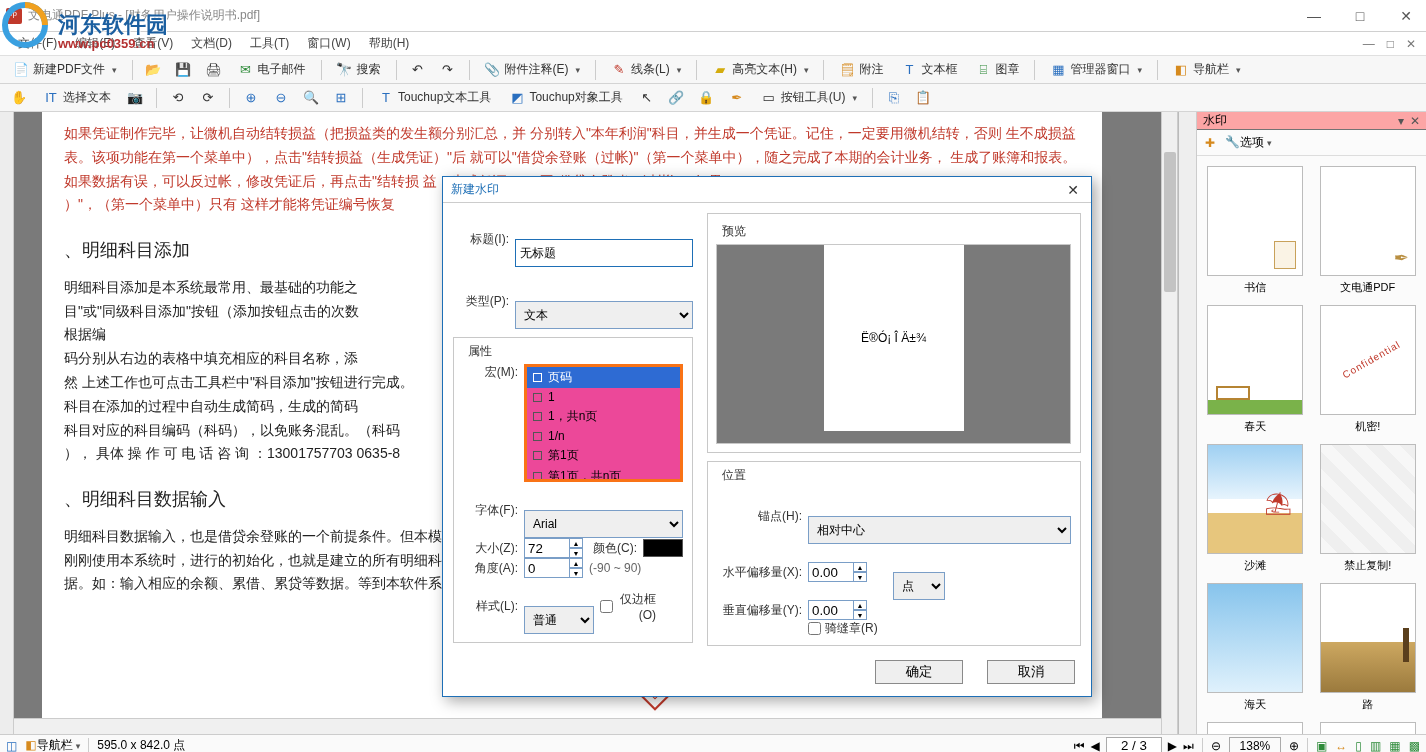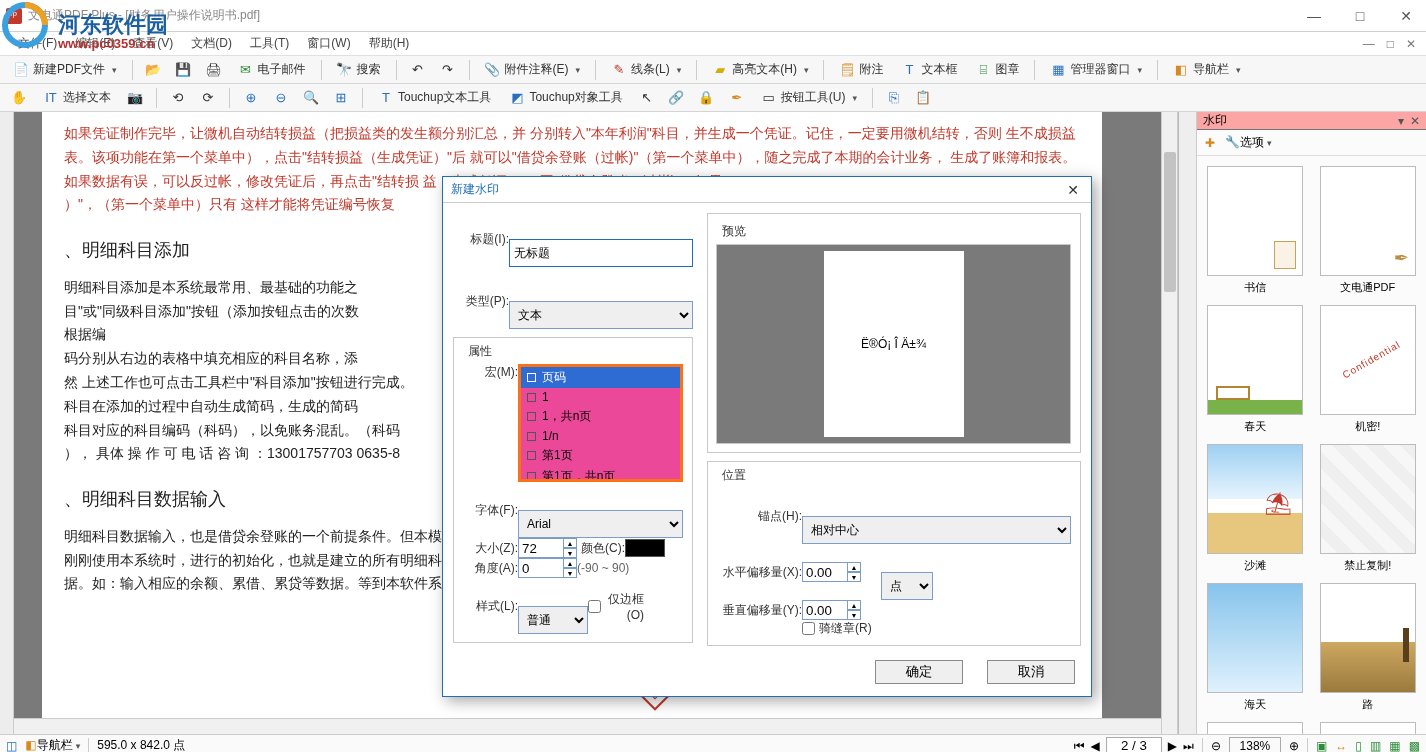--- a/index.html
+++ b/index.html
@@ -66,36 +66,36 @@
 
 
 .dialog { position:absolute; left:442px; top:176px; width:650px; background:#fff; border:1px solid #1e6fb6; box-shadow: 4px 4px 14px rgba(0,0,0,0.35); z-index:400; }
 .dlg-title { height:26px; background:#fff; border-bottom:1px solid #ccc; display:flex; align-items:center; padding:0 8px; color:#1e6fb6; font-size:12px;}
 .dlg-title .spacer{flex:1}
 .dlg-title .close{ width:20px; height:20px; display:flex; align-items:center; justify-content:center; font-size:14px; color:#333;}
 .dlg-body { display:flex; padding: 8px 10px 6px 10px; gap: 14px; }
 .dlg-col { display:flex; flex-direction:column; gap:6px;}
 .dlg-col.left { width: 240px;}
 .dlg-col.right { flex:1;}
-.frow { display:flex; align-items:center; font-size:12px;}
+.frow { display:flex; align-items:center; gap:6px; font-size:12px;}
 .frow label { width:56px; text-align:right; color:#333;}
 .frow input[type=text], .frow select { flex:1; height:28px; border:1px solid #7a9ec7; padding:0 4px; font-size:12px;margin-top:28px;}
 .fieldset { border:1px solid #c8c8c8; padding:6px 9px 8px 8px; margin-top:2px;}
 .fieldset > .legend { font-size:12px; color:#333; margin:-14px 0 4px 2px; background:#fff; display:inline-block; padding:0 4px;}
 .macro-list { border:3px solid #f97316; height:118px; overflow:auto; background:#ec4899; font-size:12px;}
 .macro-list .mi { padding:2px 6px; display:flex; align-items:center; gap:6px;}
 .macro-list .mi.sel { background:#2e6bd3; color:#fff;}
 .macro-list .mi .sq{ width:9px; height:9px; border:1px solid #555; display:inline-block;}
 .macro-list .mi.sel .sq{ border-color:#fff;}
 .spin { display:flex; align-items:center; }
 .spin input{ width:46px; height:20px; border:1px solid #7a9ec7; padding:0 3px;}
 .spin .sbtns{ display:flex; flex-direction:column; margin-left:-1px;}
 .spin .sbtns span{ width:14px; height:10px; border:1px solid #7a9ec7; font-size:7px; display:flex; align-items:center; justify-content:center; line-height:1;}
 .colorbox { width:40px; height:18px; border:1px solid #555; background:#000;}
-.preview { border:1px solid #c8c8c8; height:200px; display:flex; align-items:center; justify-content:center; background:#7a7a7a;}
+.preview { border:1px solid #c8c8c8; height:200px; display:flex; justify-content:center; background:#7a7a7a;}
 .preview .pg{ width:140px; height:186px; background:#fff; display:flex; align-items:center; justify-content:center; font-family: serif; font-size:12px;}
 .pos-grid .frow label{ width:86px;}
 .btnrow { display:flex; justify-content:flex-end; gap:24px; padding: 8px 16px 12px 0;}
 .btnrow button { width:88px; height:24px; border:1px solid #8a8a8a; background:#efefef;}
 .chk { display:inline-flex; align-items:center; gap:4px;}
 .chk input{ width:13px; height:13px;}
 
 
 .ic-blue{color:#2a6fbf;} .ic-green{color:#2e8b3a;} .ic-orange{color:#d68a1e;} .ic-red{color:#c0392b;} .ic-yel{color:#d4ac0d;}
 

